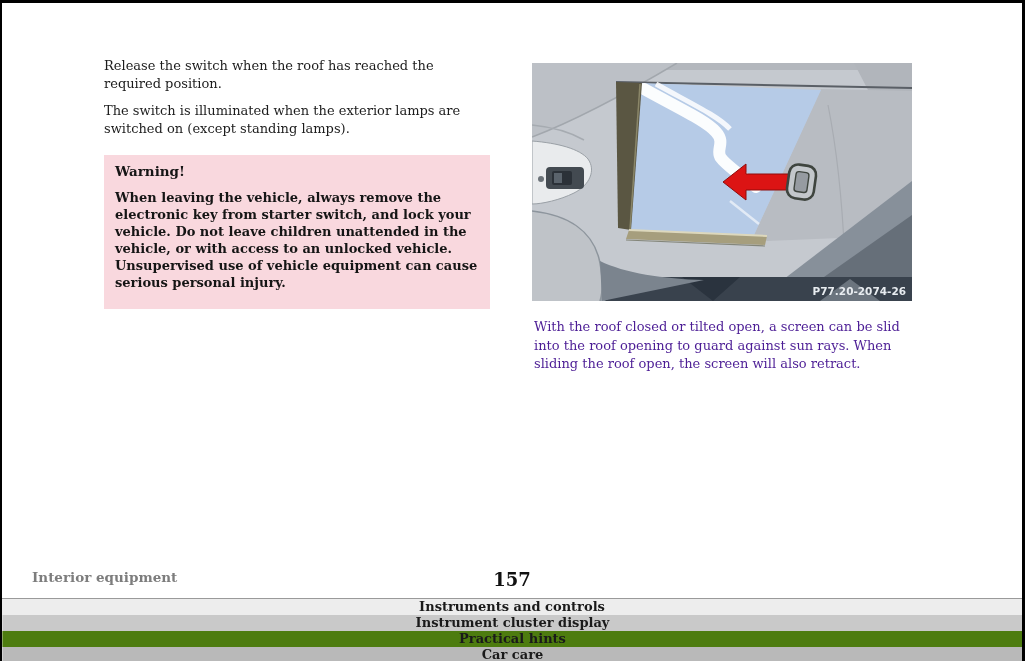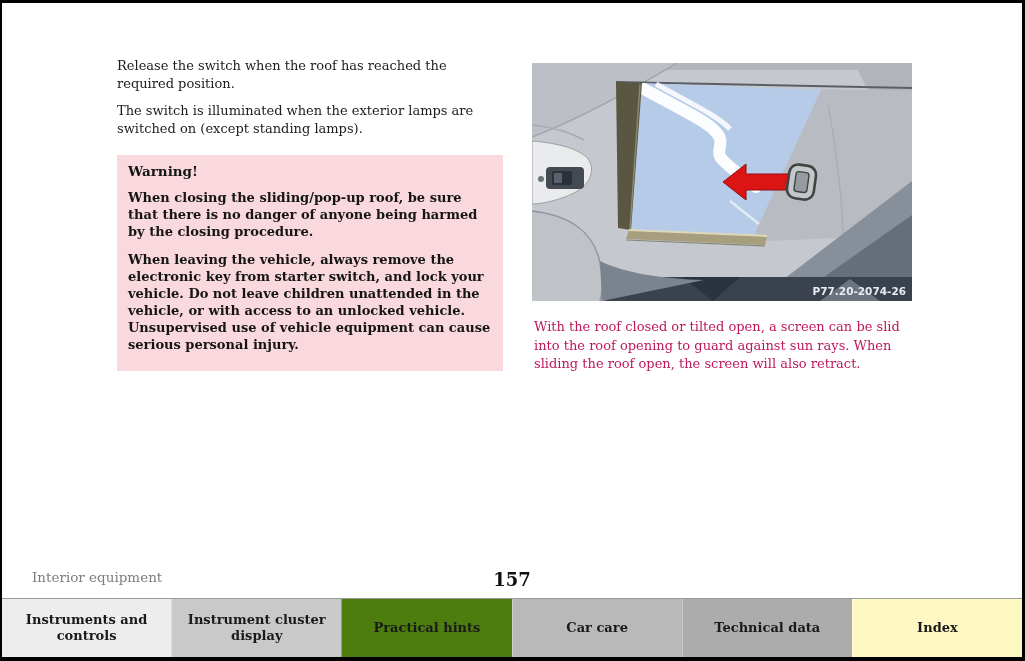--- a/index.html
+++ b/index.html
@@ -5,65 +5,64 @@
   html,body{margin:0;padding:0;}
   body{
     width:1025px;height:661px;position:relative;background:#000;
     font-family:"DejaVu Serif", serif;overflow:hidden;
   }
   .page{
     position:absolute;left:2px;top:3px;right:3px;bottom:63px;
     background:#ffffff;
   }
   
-  .text-col{position:absolute;left:115px;top:54px;width:386px;}
+  .text-col{position:absolute;left:102px;top:54px;width:386px;}
   .body-p{font-size:13px;line-height:17.5px;color:#1c1c1c;margin:0 0 10px 0;}
   .warning-box{
     margin-top:18px;padding:8px 11px 14px 11px;
   }
   .warning-title{font-weight:bold;font-size:13.5px;color:#151515;margin:0 0 10px 0;}
   .warning-p{font-weight:bold;font-size:13px;line-height:17px;color:#151515;margin:0 0 11px 0;}
   .warning-p:last-child{margin-bottom:4px;}
   .inline-key-icon{display:inline-block;vertical-align:-3px;margin:0 4px;}
   
   .fig-col{position:absolute;left:530px;top:60px;width:382px;}
   .fig-svg{display:block;}
-  .fig-caption{font-size:13px;line-height:18.5px;color:#be185d;margin:17px 0 0 2px;}
+  .fig-caption{font-size:13px;line-height:18.5px;color:#4c1d95;margin:17px 0 0 2px;}
   
   .footer-section{
-    position:absolute;left:30px;top:566px;font-weight:normal;font-size:13.5px;color:#7d7d7d;
+    position:absolute;left:30px;top:566px;font-weight:bold;font-size:13.5px;color:#7d7d7d;
   }
   .page-number{
     position:absolute;left:0;right:0;top:566px;text-align:center;
     font-weight:bold;font-size:18px;color:#111;
   }
   
   .tabbar{
     position:absolute;left:2px;right:3px;bottom:4px;height:58px;
-    display:flex;border-top:1px solid #9a9a9a;
+    display:flex;border-top:1px solid #9a9a9a;flex-direction:column;
   }
   .tab{
     flex:1;display:flex;align-items:center;justify-content:center;text-align:center;
     font-weight:bold;font-size:13px;line-height:16px;padding:0 8px;cursor:pointer;
     border-left:1px solid rgba(255,255,255,0.35);
   }
   .tab:first-child{border-left:none;}
 </style>
 </head>
 <body>
 
 <div class="page">
 
   <div class="text-col">
     <p class="body-p">Release the switch when the roof has reached the required position.</p>
     <p class="body-p">The switch is illuminated when the exterior lamps are switched on (except standing lamps).</p>
 
     <div class="warning-box" id="warning-box" style="background: rgb(249, 216, 222);">
       <p class="warning-title">Warning!</p>
-      <p class="warning-p">When closing the sliding/pop-up roof, be sure that there is no danger of anyone being harmed by the closing procedure.</p>
       <p class="warning-p">When leaving the vehicle, always remove the electronic key from starter switch, and lock your vehicle. Do not leave children unattended in the vehicle, or with access to an unlocked vehicle. Unsupervised use of vehicle equipment can cause serious personal injury.</p>
     </div>
   </div>
 
   <div class="fig-col">
     <svg class="fig-svg" width="380" height="238" viewBox="0 0 380 238">
 
       <rect x="0" y="0" width="380" height="238" fill="#c5c9cf"></rect>
       <rect x="0" y="0" width="380" height="7" fill="#b3b7bd"></rect>
 

